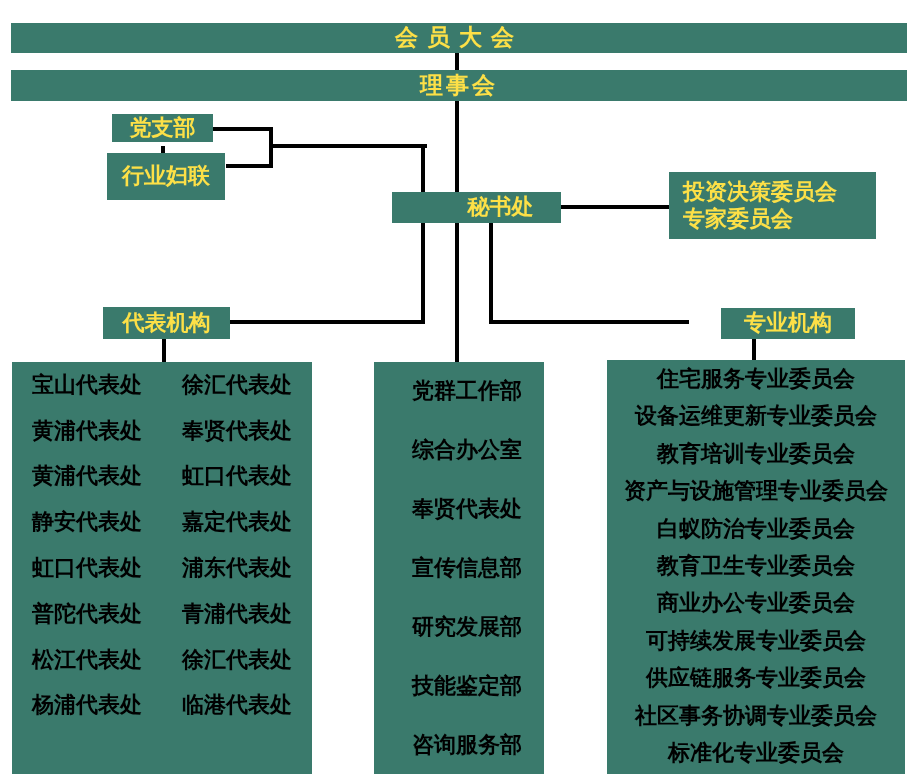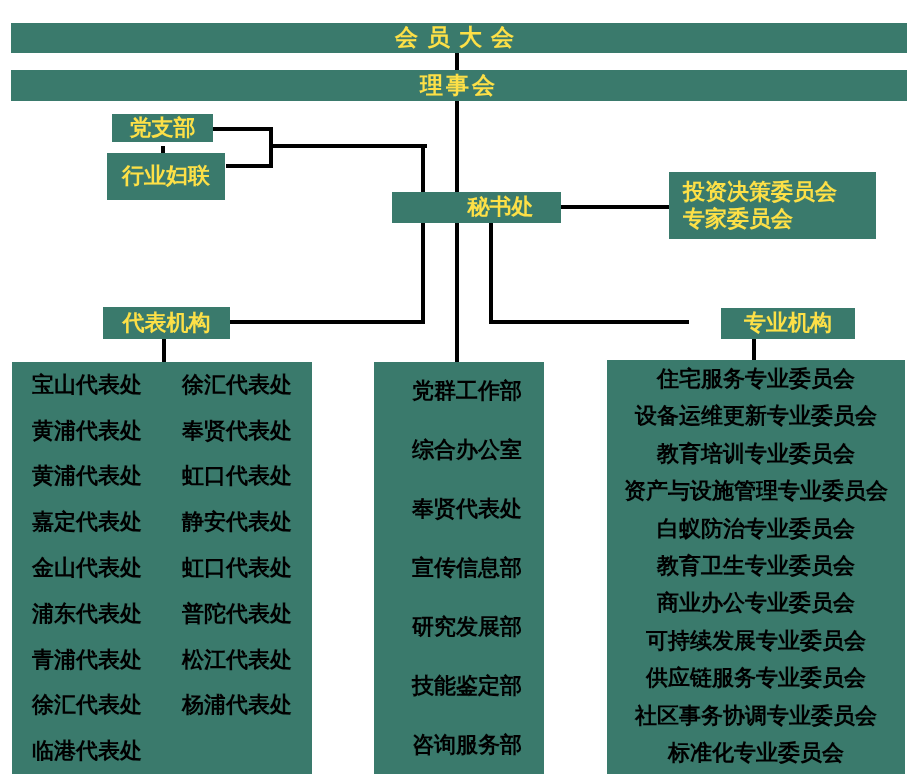--- a/index.html
+++ b/index.html
@@ -63,23 +63,22 @@
   <div class="node" style="left:103px;top:307px;width:127px;height:32px;">代表机构</div>
   <div class="node" style="left:689px;top:308px;width:134px;height:31px;margin-left:32px;">专业机构</div>
 
   <div class="col col-left" style="left:12px;top:362px;width:300px;height:412px;">
     <div class="cell">宝山代表处</div>
     <div class="cell">徐汇代表处</div>
     <div class="cell">黄浦代表处</div>
     <div class="cell">奉贤代表处</div>
     <div class="cell">黄浦代表处</div>
     <div class="cell">虹口代表处</div>
+    <div class="cell">静安代表处</div>
     <div class="cell">嘉定代表处</div>
-    <div class="cell">静安代表处</div>
-    <div class="cell">金山代表处</div>
     <div class="cell">虹口代表处</div>
     <div class="cell">浦东代表处</div>
     <div class="cell">普陀代表处</div>
     <div class="cell">青浦代表处</div>
     <div class="cell">松江代表处</div>
     <div class="cell">徐汇代表处</div>
     <div class="cell">杨浦代表处</div>
     <div class="cell">临港代表处</div>
   </div>
 

